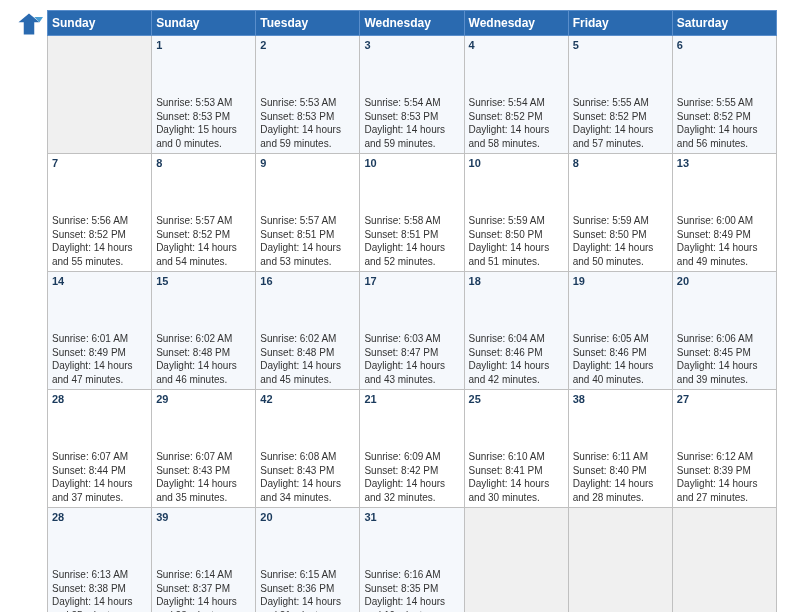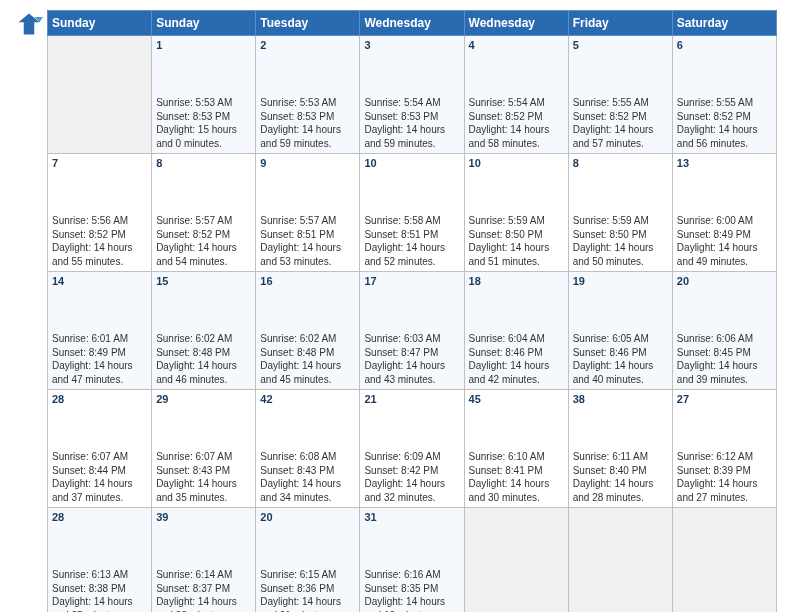--- a/index.html
+++ b/index.html
@@ -228,21 +228,21 @@
           </td>
           <td>
             <span class="day-number">42</span>
             <div class="day-info">Sunrise: 6:08 AM<br>Sunset: 8:43 PM<br>Daylight: 14 hours<br>and 34 minutes.</div>
           </td>
           <td>
             <span class="day-number">21</span>
             <div class="day-info">Sunrise: 6:09 AM<br>Sunset: 8:42 PM<br>Daylight: 14 hours<br>and 32 minutes.</div>
           </td>
           <td>
-            <span class="day-number">45</span>
+            <span class="day-number">25</span>
             <div class="day-info">Sunrise: 6:10 AM<br>Sunset: 8:41 PM<br>Daylight: 14 hours<br>and 30 minutes.</div>
           </td>
           <td>
             <span class="day-number">38</span>
             <div class="day-info">Sunrise: 6:11 AM<br>Sunset: 8:40 PM<br>Daylight: 14 hours<br>and 28 minutes.</div>
           </td>
           <td>
             <span class="day-number">27</span>
             <div class="day-info">Sunrise: 6:12 AM<br>Sunset: 8:39 PM<br>Daylight: 14 hours<br>and 27 minutes.</div>
           </td>

